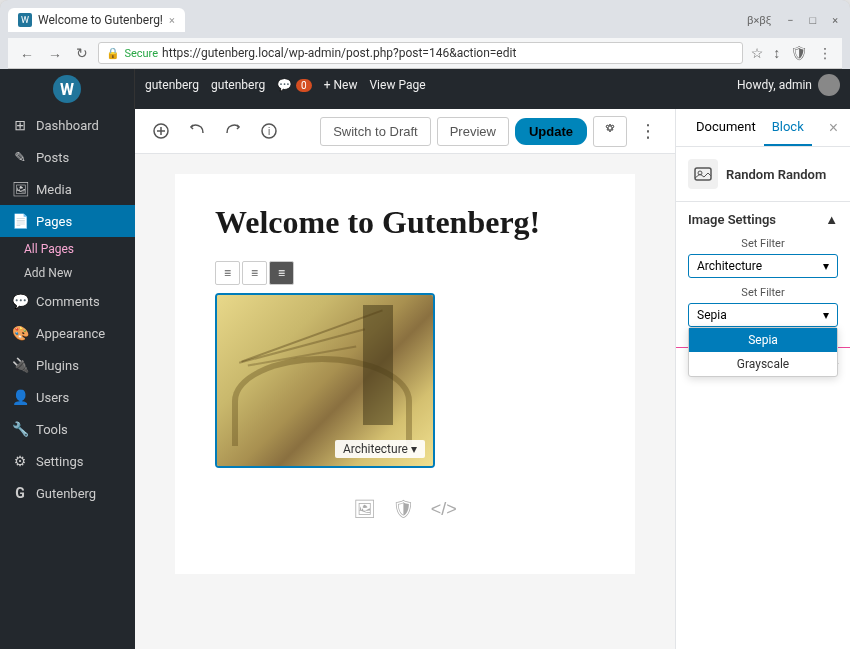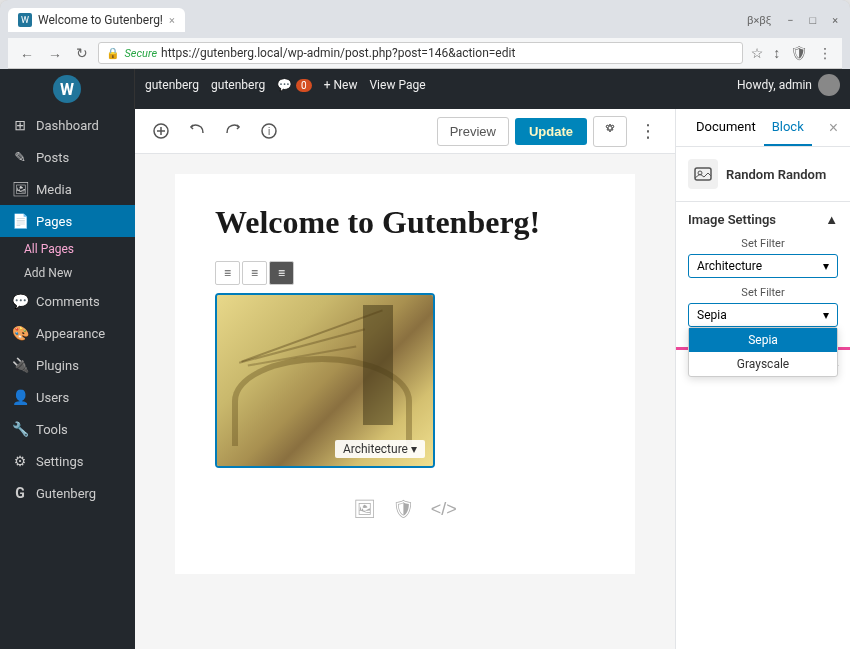--- a/index.html
+++ b/index.html
@@ -151,24 +151,24 @@
       border: 1px solid #ccc;
       background: #fff;
       color: #555;
       padding: 6px 12px;
       border-radius: 3px;
       cursor: pointer;
       font-size: 13px;
     }
     .btn-update {
       background: #0085ba;
-      color: #fef9c3;
+      color: #000000;
       border: none;
       padding: 6px 14px;
-      border-radius: 3px;
+      border-radius: 11px;
       cursor: pointer;
       font-size: 13px;
       font-weight: 600;
     }
     .btn-settings { background: none; border: 1px solid #ccc; color: #555; padding: 5px 8px; border-radius: 3px; cursor: pointer; font-size: 14px; }
     .btn-more { background: none; border: none; color: #555; padding: 5px 6px; cursor: pointer; font-size: 18px; }
 
     
     .editor-content {
       flex: 1;
@@ -327,21 +327,21 @@
       display: flex;
       align-items: center;
       padding: 12px;
       gap: 8px;
       border-bottom: 1px solid #e2e4e7;
     }
     .block-icon-box { width: 30px; height: 30px; background: #f0f0f0; border-radius: 4px; display: flex; align-items: center; justify-content: center; font-size: 14px; }
     .block-name { font-size: 13px; font-weight: 600; color: #333; }
 
     .panel-section {
-      border-bottom: 3px solid #ec4899;
+      border-bottom: 1px solid #ec4899;
     }
     .panel-section-header {
       display: flex;
       align-items: center;
       justify-content: space-between;
       padding: 10px 12px;
       cursor: pointer;
       font-size: 13px;
       font-weight: 600;
       color: #333;
@@ -439,21 +439,21 @@
         <span style="cursor:pointer;">□</span>
         <span style="cursor:pointer;">×</span>
       </div>
     </div>
     <div class="browser-toolbar">
       <button class="browser-nav-btn">←</button>
       <button class="browser-nav-btn">→</button>
       <button class="browser-nav-btn">↻</button>
       <div class="browser-address-bar">
         <span class="secure-icon">🔒</span>
-        <span style="font-size:11px;color:#28a745;font-style:italic;">Secure</span>
+        <span style="font-size:11px;color:#28a745;">Secure</span>
         <span style="font-size:12px;color:#333;">https://gutenberg.local/wp-admin/post.php?post=146&amp;action=edit</span>
       </div>
       <button class="browser-action-btn">☆</button>
       <button class="browser-action-btn">↕</button>
       <button class="browser-action-btn">🛡</button>
       <button class="browser-action-btn">⋮</button>
     </div>
   </div>
 
   <div class="wp-body">
@@ -560,20 +560,21 @@
                 <path d="M14 4 Q10 0 4 4 Q2 6 2 10" stroke="#555" stroke-width="1.5" fill="none"></path>
               </svg>
           </button>
           <button class="editor-tool-btn">
             <svg width="16" height="16" viewBox="0 0 16 16">
                 <circle cx="8" cy="8" r="7" stroke="#555" stroke-width="1.5" fill="none"></circle>
                 <text x="8" y="12" text-anchor="middle" font-size="10" fill="#555">i</text>
               </svg>
           </button>
           <div class="editor-actions">
+            <button class="btn-switch-draft">Switch to Draft</button>
             <button class="btn-preview">Preview</button>
             <button class="btn-update">Update</button>
             <button class="btn-settings">
               <svg width="16" height="16" viewBox="0 0 16 16">
                   <path d="M8 2 L9 4 L11 3 L12 5 L10 6 L11 8 L9 8 L8 10 L7 8 L5 8 L6 6 L4 5 L5 3 L7 4 Z" stroke="#555" stroke-width="1" fill="none"></path>
                   <circle cx="8" cy="6" r="2" stroke="#555" stroke-width="1" fill="none"></circle>
                 </svg>
             </button>
             <button class="btn-more">⋮</button>
           </div>

